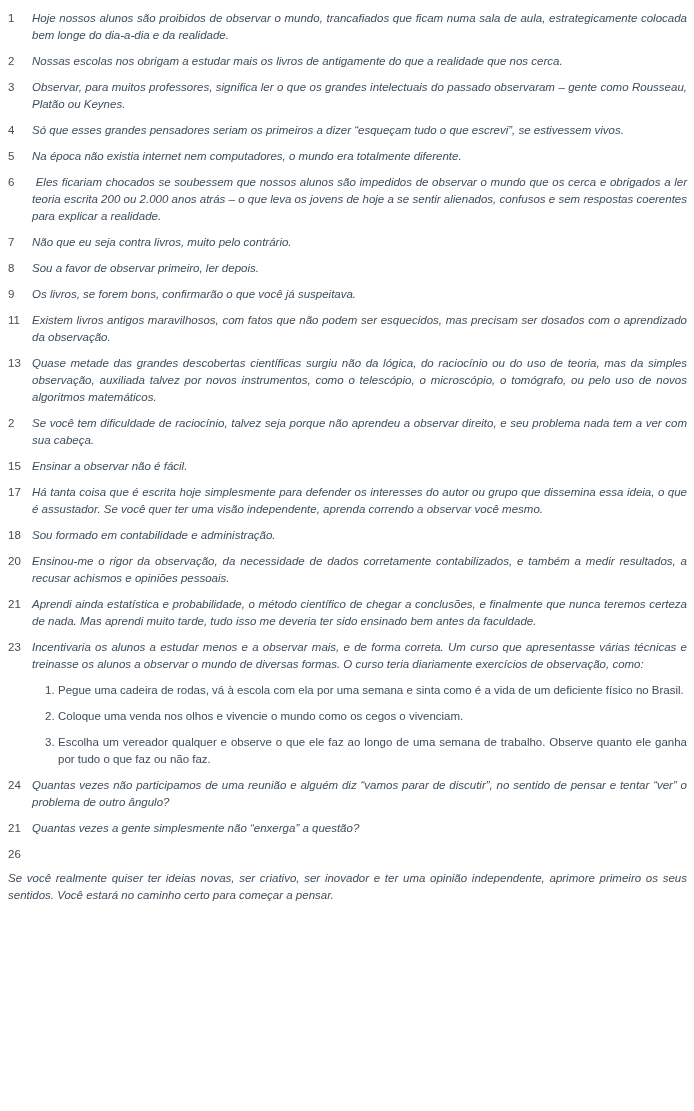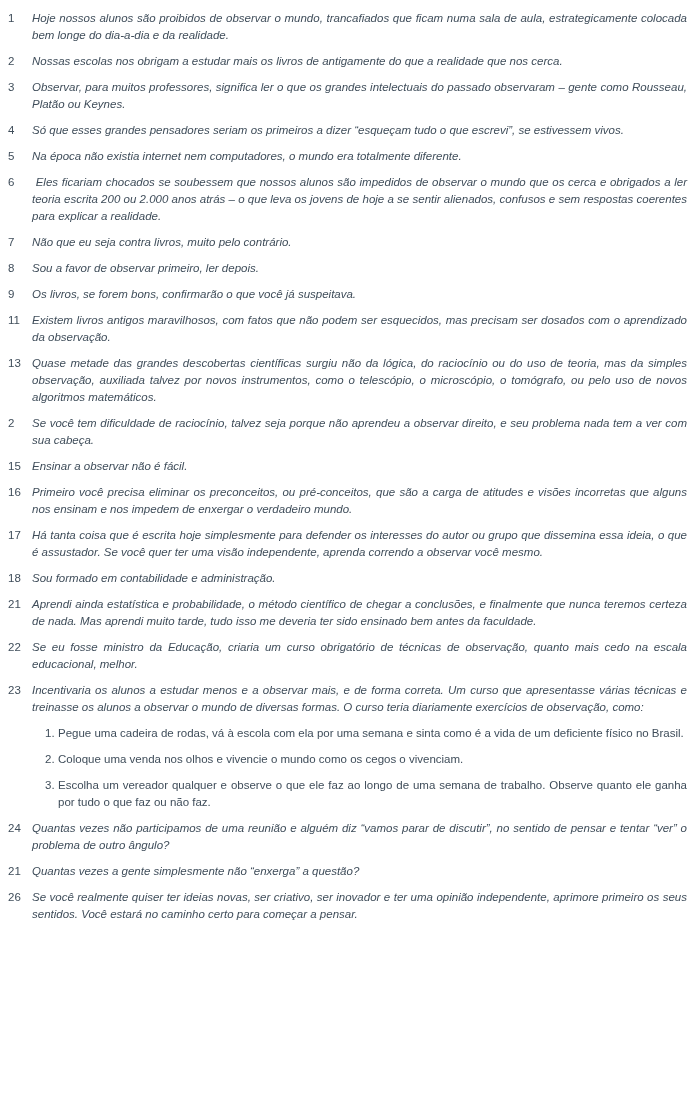--- a/index.html
+++ b/index.html
@@ -16,21 +16,21 @@
     font-family: "Liberation Sans", sans-serif;
     font-size: 11.5px;
     line-height: 17px;
     overflow: hidden;
   }
   .para {
     display: flex;
     align-items: flex-start;
     margin-bottom: 9px;
   }
-  .para:last-child { margin-bottom: 8px; }
+  .para:last-child { margin-bottom: 8px; flex-direction: column; }
   .num {
     flex: 0 0 24px;
     width: 24px;
     text-align: left;
   }
   .col {
     flex: 1 1 auto;
     min-width: 0;
   }
   .txt {
@@ -143,56 +143,50 @@
     </div>
   </div>
 
   <div class="para">
     <div class="num">15</div>
     <div class="col">
       <div class="txt">Ensinar a observar não é fácil.</div>
     </div>
   </div>
 
-  <div class="para">
-    <div class="num">16</div>
-    <div class="col">
-      <div class="txt">Primeiro você precisa eliminar os preconceitos, ou pré-conceitos, que são a carga de atitudes e visões incorretas que alguns nos ensinam e nos impedem de enxergar o verdadeiro mundo.</div>
-    </div>
-  </div>
 
   <div class="para">
     <div class="num">17</div>
     <div class="col">
       <div class="txt">Há tanta coisa que é escrita hoje simplesmente para defender os interesses do autor ou grupo que dissemina essa ideia, o que é assustador. Se você quer ter uma visão independente, aprenda correndo a observar você mesmo.</div>
     </div>
   </div>
 
   <div class="para">
     <div class="num">18</div>
     <div class="col">
       <div class="txt">Sou formado em contabilidade e administração.</div>
     </div>
   </div>
 
 
+  <div class="para">
+    <div class="num">20</div>
+    <div class="col">
+      <div class="txt">Ensinou-me o rigor da observação, da necessidade de dados corretamente contabilizados, e também a medir resultados, a recusar achismos e opiniões pessoais.</div>
+    </div>
+  </div>
 
   <div class="para">
     <div class="num">21</div>
     <div class="col">
       <div class="txt">Aprendi ainda estatística e probabilidade, o método científico de chegar a conclusões, e finalmente que nunca teremos certeza de nada. Mas aprendi muito tarde, tudo isso me deveria ter sido ensinado bem antes da faculdade.</div>
     </div>
   </div>
 
-  <div class="para">
-    <div class="num">22</div>
-    <div class="col">
-      <div class="txt">Se eu fosse ministro da Educação, criaria um curso obrigatório de técnicas de observação, quanto mais cedo na escala educacional, melhor.</div>
-    </div>
-  </div>
 
   <div class="para">
     <div class="num">23</div>
     <div class="col">
       <div class="txt">Incentivaria os alunos a estudar menos e a observar mais, e de forma correta. Um curso que apresentasse várias técnicas e treinasse os alunos a observar o mundo de diversas formas. O curso teria diariamente exercícios de observação, como:</div>
 
   <div class="sub">
     <div class="marker">1.</div>
     <div class="stxt">Pegue uma cadeira de rodas, vá à escola com ela por uma semana e sinta como é a vida de um deficiente físico no Brasil.</div>
   </div>

